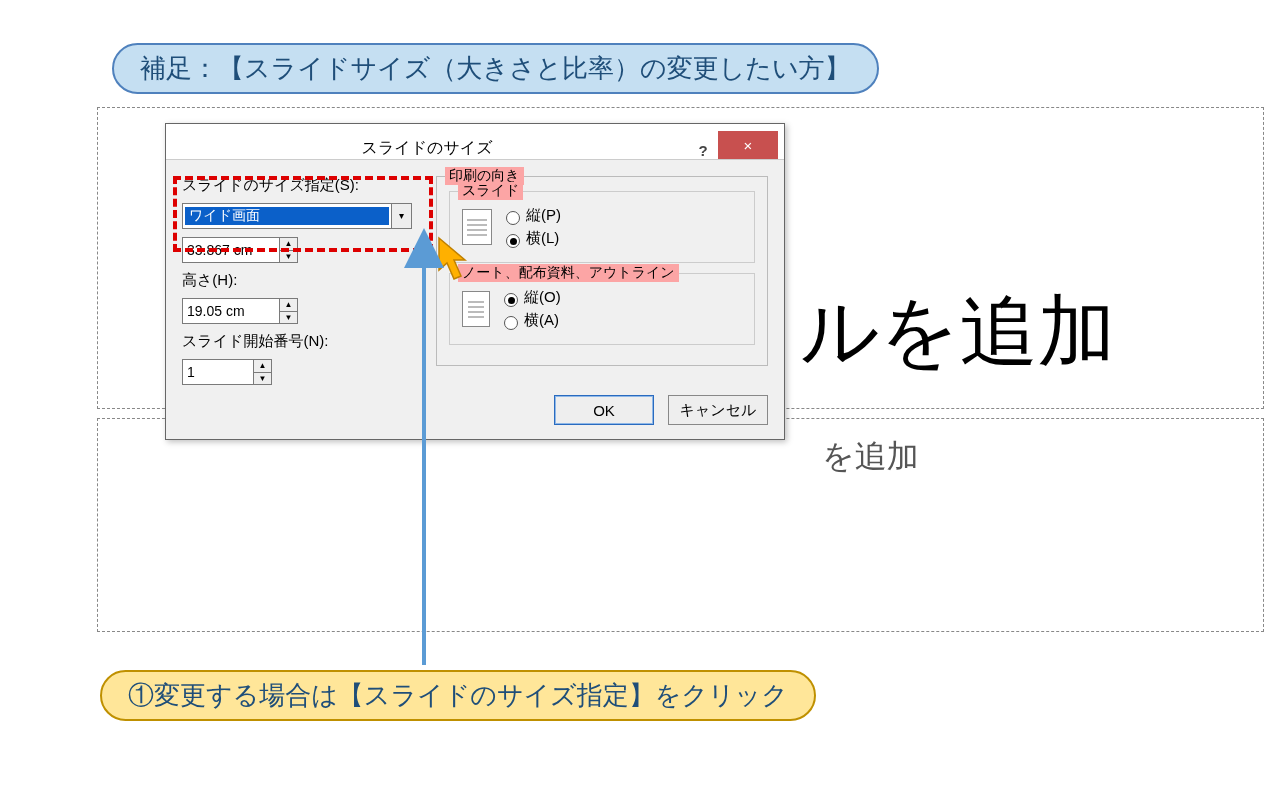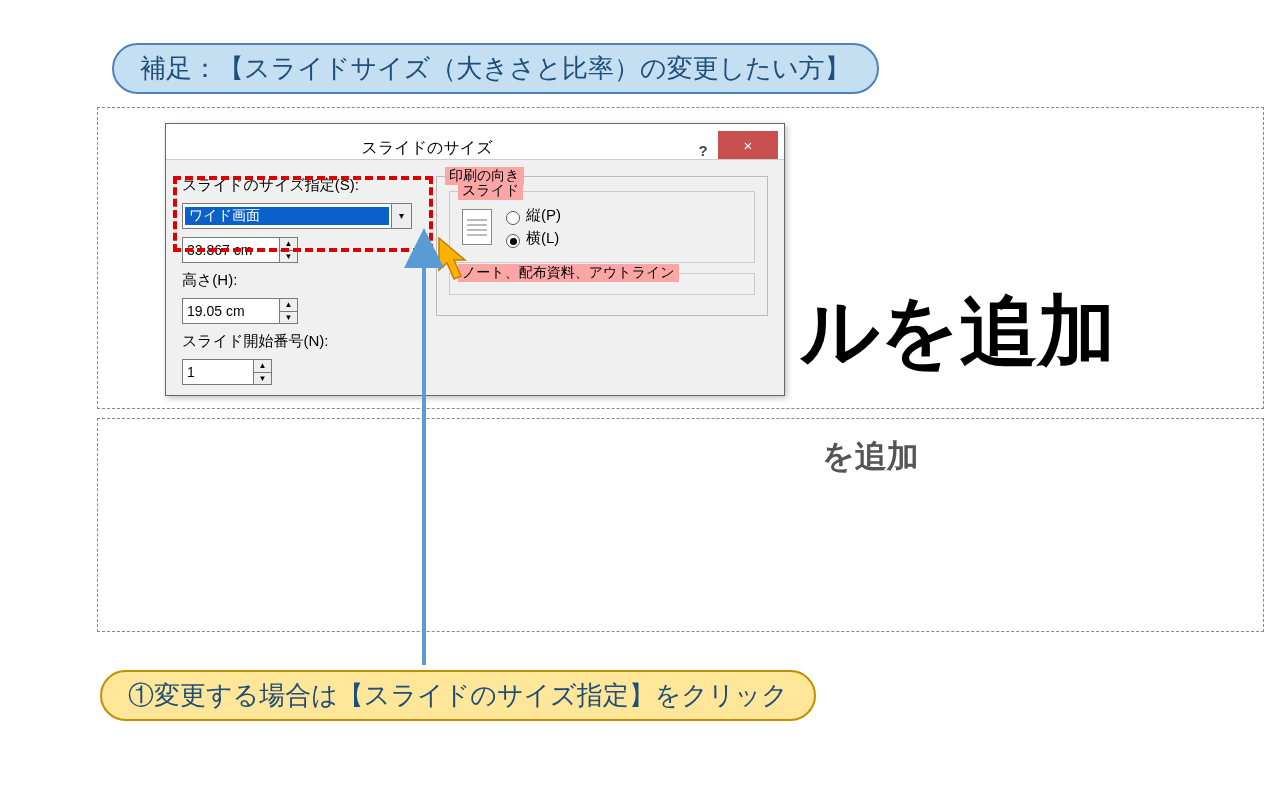--- a/index.html
+++ b/index.html
@@ -7,21 +7,21 @@
 
   
   .callout{position:absolute;border:2px solid;border-radius:28px;padding:6px 26px;font-size:26px;white-space:nowrap}
   .callout-blue{background:#c5dff2;border-color:#4f81bd;color:#1f4e79}
   .callout-yellow{background:#ffe699;border-color:#bf9000;color:#1f4e79}
 
   
   .ph{position:absolute;border:1px dashed #888}
 
   
-  .bgtext{position:absolute;color:#000;font-weight:700}
+  .bgtext{position:absolute;color:#000;font-weight:400}
 
   
   .dialog{position:absolute;left:165px;top:123px;width:620px;background:#f0f0f0;border:1px solid #666;box-shadow:2px 2px 6px rgba(0,0,0,.25);font-size:15px;color:#000}
   .titlebar{height:36px;background:#fff;display:flex;align-items:flex-end;border-bottom:1px solid #ccc}
   .titlebar .ttl{flex:1;text-align:center;font-size:16px}
   .titlebar .help{width:30px;text-align:center;color:#444;font-weight:bold;cursor:pointer}
   .titlebar .close{width:60px;height:28px;background:#c8504f;color:#fff;display:flex;align-items:center;justify-content:center;margin-right:6px;cursor:pointer}
   .body{display:flex;padding:16px 16px 10px 16px;gap:24px}
   .col{display:flex;flex-direction:column;gap:8px}
   .col-left{width:230px}
@@ -139,23 +139,45 @@
               <div class="radio">
                   <span class="rdot on"></span>
                   <span>横(L)</span>
                 </div>
             </div>
           </div>
         </div>
 
         <div class="group" style="border:1px solid #ccc">
           <span class="legend">ノート、配布資料、アウトライン</span>
+          <div class="row">
+            <div class="docicon v">
+                <div></div>
+                <div></div>
+                <div></div>
+                <div></div>
+              </div>
+            <div>
+              <div class="radio">
+                  <span class="rdot on"></span>
+                  <span>縦(O)</span>
+                </div>
+              <div class="radio">
+                  <span class="rdot"></span>
+                  <span>横(A)</span>
+                </div>
+            </div>
+          </div>
         </div>
       </div>
     </div>
+  </div>
+  <div class="btnrow">
+    <div class="btn primary">OK</div>
+    <div class="btn">キャンセル</div>
   </div>
 </div>
 
 <div class="redbox" style="left:173px;top:176px;width:260px;height:76px"></div>
 
 <div class="cursor" style="left:435px;top:236px">
   <svg viewBox="0 0 40 48">
     <polygon points="4,2 4,34 12,27 19,43 26,40 19,24 30,24" fill="#ffb000" stroke="#c08000" stroke-width="1.5"></polygon>
   </svg>
 </div>

